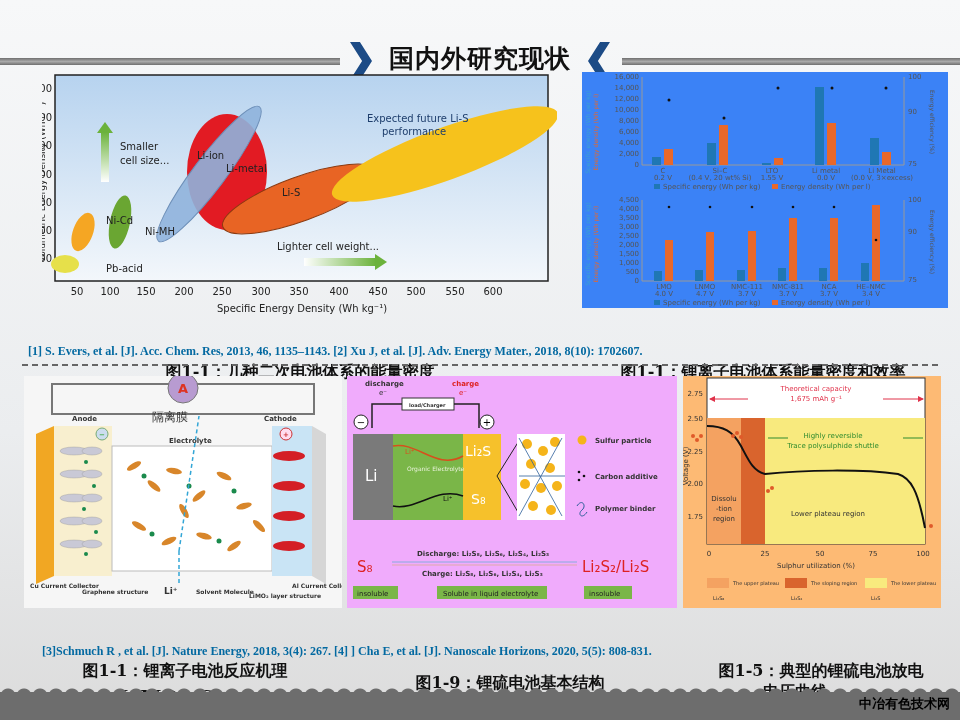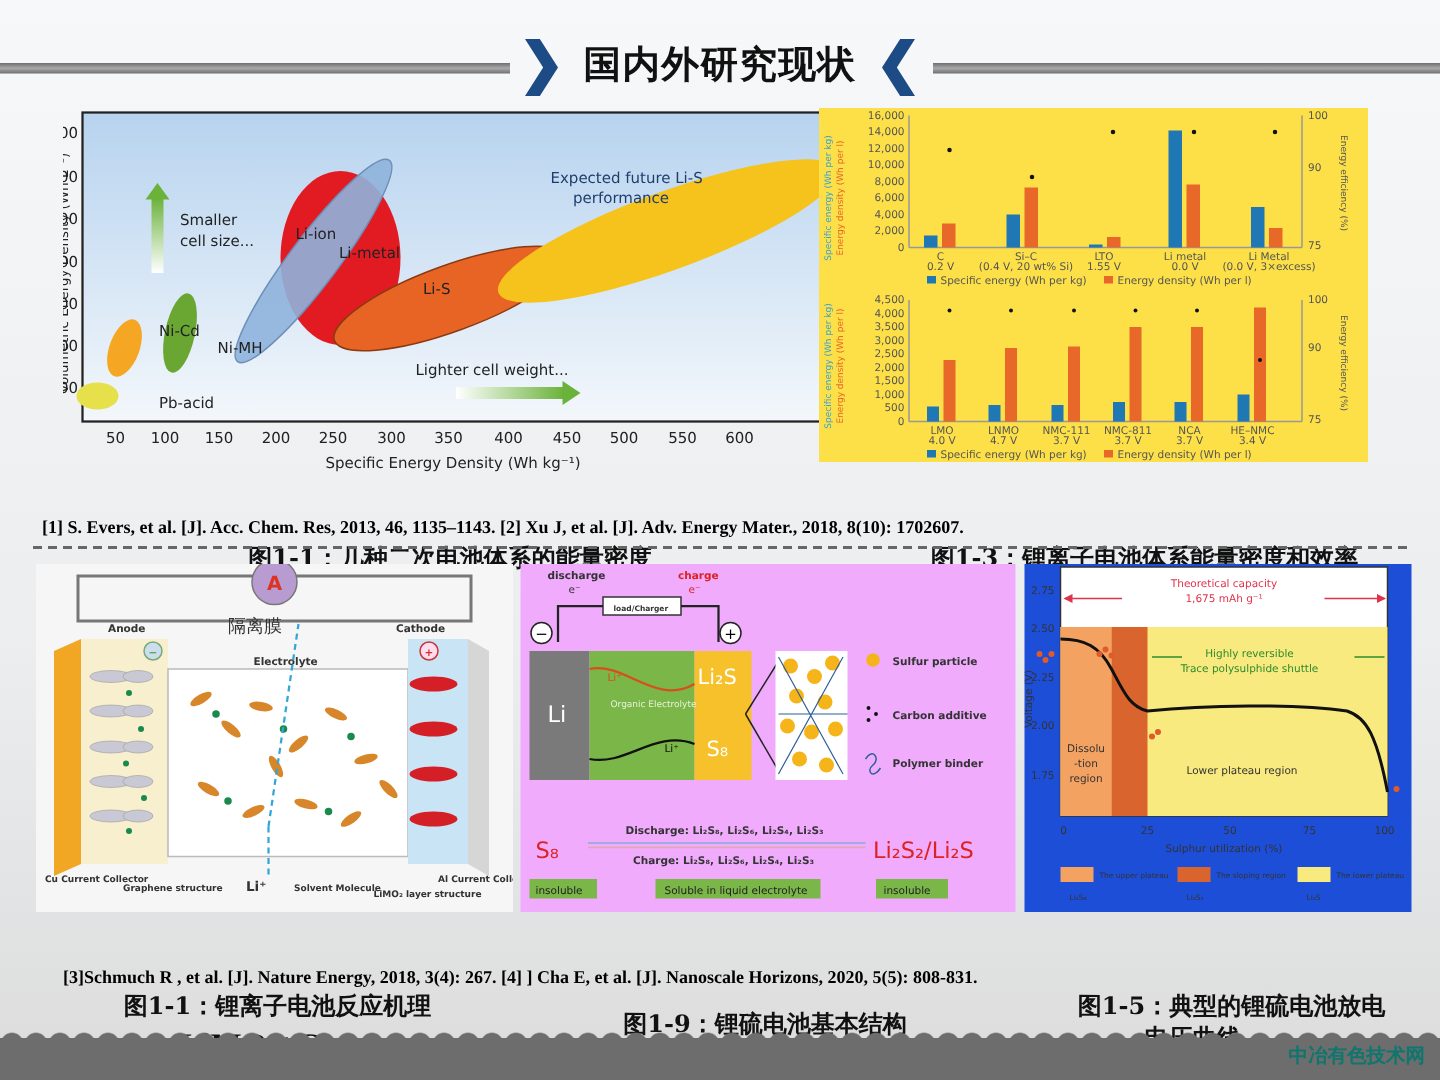--- a/index.html
+++ b/index.html
@@ -1,32 +1,32 @@
 <!DOCTYPE html>
 <html><head>
 <meta charset="utf-8">
 <style>
 *{box-sizing:border-box;margin:0;padding:0;}
 body{width:960px;height:720px;overflow:hidden;background:#eef0f2;font-family:"DejaVu Serif",serif;position:relative;}
 .bg{position:absolute;inset:0;background:linear-gradient(180deg,#f7f8f9 0%,#ebedef 60%,#dcdcdc 100%);}
-.header{position:absolute;top:24px;left:0;width:956px;height:40px;}
+.header{position:absolute;top:40px;left:0;width:956px;height:40px;}
 .hline{position:absolute;top:18px;height:7px;background:linear-gradient(180deg,#6f6f6f,#a9a9a9,#6f6f6f);}
 .hline.l{left:0;width:340px;}
 .hline.r{left:622px;width:338px;}
 .chev{position:absolute;top:2px;width:22px;height:38px;background:#1c4b86;}
 .chev.l{left:350px;clip-path:polygon(0 0,45% 0,100% 50%,45% 100%,0 100%,55% 50%);}
 .chev.r{left:588px;clip-path:polygon(55% 0,100% 0,45% 50%,100% 100%,55% 100%,0 50%);}
 .title{position:absolute;left:378px;top:2px;width:204px;text-align:center;font-size:25px;font-weight:bold;color:#111;letter-spacing:1px;font-family:"DejaVu Serif",serif;}
 .panel{position:absolute;background:#fff;overflow:hidden;}
 .cap{position:absolute;font-weight:bold;color:#111;font-size:16px;text-align:center;font-family:"DejaVu Serif",serif;margin-top:43px;}
-.ref{position:absolute;font-size:12px;font-weight:bold;color:#000000;font-family:"Liberation Serif",serif;white-space:nowrap;}
+.ref{position:absolute;font-size:12px;font-weight:bold;color:#0369a1;font-family:"Liberation Serif",serif;white-space:nowrap;}
 .dash{position:absolute;left:22px;top:364px;width:916px;border-top:2px dashed #666;}
 .footer{position:absolute;left:0;top:692px;width:960px;height:28px;background:#6d6d6d;}
 .footer-wave{position:absolute;left:0;top:684px;width:960px;height:12px;background:radial-gradient(circle at 8px 12px,#6d6d6d 7px,transparent 8px) repeat-x;background-size:16px 12px;}
-.logo{position:absolute;right:10px;top:695px;color:#0f766e;font-size:13px;font-weight:bold;font-family:"DejaVu Sans",sans-serif;}
+.logo{position:absolute;right:10px;top:695px;color:#000000;font-size:13px;font-weight:bold;font-family:"DejaVu Sans",sans-serif;}
 svg text{font-family:"DejaVu Sans",sans-serif;}
 </style>
 </head>
 <body>
 
 <div class="bg"></div>
 
 <div class="header">
   <div class="hline l"></div>
   <div class="chev l"></div>
@@ -97,21 +97,21 @@
     <text x="78" y="92">cell size...</text>
     <text x="235" y="178">Lighter cell weight...</text>
   </g>
   <polygon points="59,60 67,60 67,110 59,110" fill="url(#ga)"></polygon>
   <polygon points="55,61 63,50 71,61" fill="#6bb23b"></polygon>
   <rect x="262" y="186" width="72" height="8" fill="url(#gb)"></rect>
   <polygon points="333,182 345,190 333,198" fill="#6bb23b"></polygon>
 </svg>
 </div>
 
-<div class="panel" style="left:546px;top:72px;width:366px;height:236px;background:#fde047;">
+<div class="panel" style="left:582px;top:72px;width:366px;height:236px;background:#3b82f6;">
 <svg width="366" height="236" viewBox="0 0 366 236" font-size="7">
   <g fill="#555" text-anchor="end">
     <text x="57" y="7">16,000</text>
     <text x="57" y="18">14,000</text>
     <text x="57" y="29">12,000</text>
     <text x="57" y="40">10,000</text>
     <text x="57" y="51">8,000</text>
     <text x="57" y="62">6,000</text>
     <text x="57" y="73">4,000</text>
     <text x="57" y="84">2,000</text>
@@ -228,21 +228,21 @@
   <text transform="translate(8,60) rotate(-90)" font-size="6" fill="#3ba3d0" text-anchor="middle">Specific energy (Wh per kg)</text>
   <text transform="translate(16,60) rotate(-90)" font-size="6" fill="#e8682a" text-anchor="middle">Energy density (Wh per l)</text>
   <text transform="translate(8,172) rotate(-90)" font-size="6" fill="#3ba3d0" text-anchor="middle">Specific energy (Wh per kg)</text>
   <text transform="translate(16,172) rotate(-90)" font-size="6" fill="#e8682a" text-anchor="middle">Energy density (Wh per l)</text>
   <text transform="translate(348,50) rotate(90)" font-size="6" fill="#555" text-anchor="middle">Energy efficiency (%)</text>
   <text transform="translate(348,170) rotate(90)" font-size="6" fill="#555" text-anchor="middle">Energy efficiency (%)</text>
 </svg>
 </div>
 
 <div class="cap" style="left:120px;top:319px;width:360px;">图1-1：几种二次电池体系的能量密度</div>
-<div class="cap" style="left:588px;top:319px;width:350px;">图1-3：锂离子电池体系能量密度和效率</div>
+<div class="cap" style="left:588px;top:319px;width:350px;">图1-1：锂离子电池体系能量密度和效率</div>
 <div class="ref" style="left:28px;top:344px;">[1] S. Evers, et al. [J]. Acc. Chem. Res, 2013, 46, 1135–1143. [2] Xu J, et al. [J]. Adv. Energy Mater., 2018, 8(10): 1702607.</div>
 <div class="dash"></div>
 
 <div class="panel" style="left:24px;top:376px;width:318px;height:232px;background:#f6f6f6;">
 <svg width="318" height="232" viewBox="0 0 318 232" font-size="7">
   <rect x="28" y="8" width="262" height="30" fill="none" stroke="#777" stroke-width="2"></rect>
   <circle cx="159" cy="12" r="15" fill="#b89bd1" stroke="#777"></circle>
   <text x="159" y="17" font-size="13" font-weight="bold" fill="#d32" text-anchor="middle">A</text>
   <text x="128" y="45" font-size="12" fill="#333">隔离膜</text>
   <text x="48" y="45" font-weight="bold" fill="#333">Anode</text>
@@ -373,21 +373,21 @@
   <text x="235" y="196" font-size="15" fill="#d22">Li₂S₂/Li₂S</text>
   <rect x="6" y="210" width="45" height="13" fill="#7ab648"></rect>
       <text x="10" y="220" fill="#222">insoluble</text>
   <rect x="90" y="210" width="110" height="13" fill="#7ab648"></rect>
       <text x="96" y="220" fill="#222">Soluble in liquid electrolyte</text>
   <rect x="237" y="210" width="48" height="13" fill="#7ab648"></rect>
       <text x="242" y="220" fill="#222">insoluble</text>
 </svg>
 </div>
 
-<div class="panel" style="left:683px;top:376px;width:258px;height:232px;background:#1d4ed8;">
+<div class="panel" style="left:683px;top:376px;width:258px;height:232px;background:#fdba74;">
 <svg width="262" height="232" viewBox="0 0 262 232" font-size="7">
   <rect x="24" y="2" width="218" height="166" fill="#fff" stroke="#333"></rect>
   <rect x="24" y="42" width="218" height="126" fill="#f8ea7e"></rect>
   <rect x="24" y="42" width="34" height="126" fill="#f4a261"></rect>
   <rect x="58" y="42" width="24" height="126" fill="#d9642d"></rect>
   <g fill="#333" text-anchor="end">
     <text x="20" y="20">2.75</text>
     <text x="20" y="45">2.50</text>
     <text x="20" y="78">2.25</text>
     <text x="20" y="110">2.00</text>

